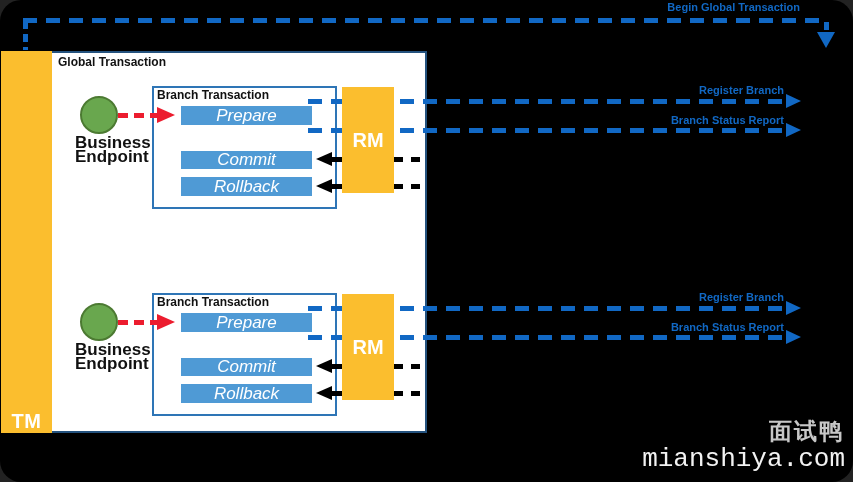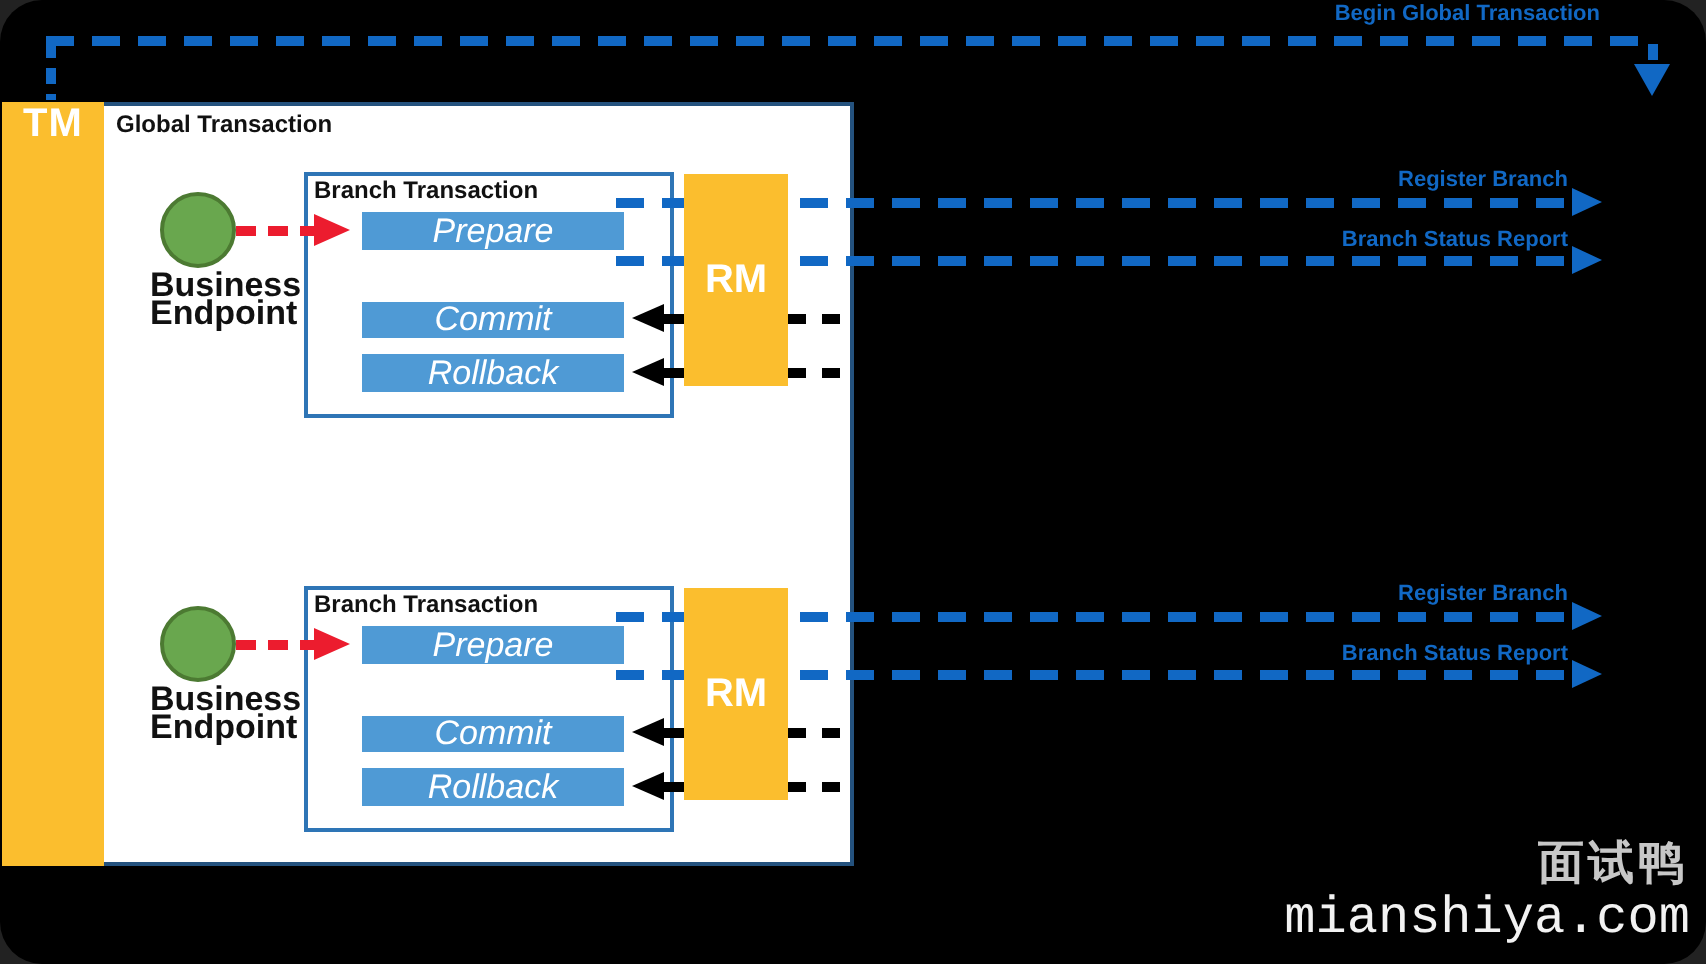--- a/index.html
+++ b/index.html
@@ -10,21 +10,21 @@
   html,body{background:#222;}
   body{font-family:"Liberation Sans",sans-serif;}
   .stage{
     position:relative;width:853px;height:482px;background:#000;overflow:hidden;border-radius:21px;
   }
   .abs{position:absolute;font-family:Liberation Mono, monospace;}
 
   
   .actor{
     position:absolute;background:var(--orange);z-index:4;
-    display:flex;align-items:flex-start;justify-content:center;
+    display:flex;align-items:flex-end;justify-content:center;
     color:#fff;font-weight:bold;font-size:20px;letter-spacing:.5px;
   }
   .tm{left:1px;top:51px;width:51px;height:382px;}
   .tc{left:800px;top:50px;width:53px;height:383px;}
 
   
   .gbox{
     position:absolute;left:52px;top:51px;width:375px;height:382px;background:#fff;
     border-top:2px solid var(--navy);border-bottom:2px solid var(--navy);
     border-right:2px solid var(--navy);z-index:1;

